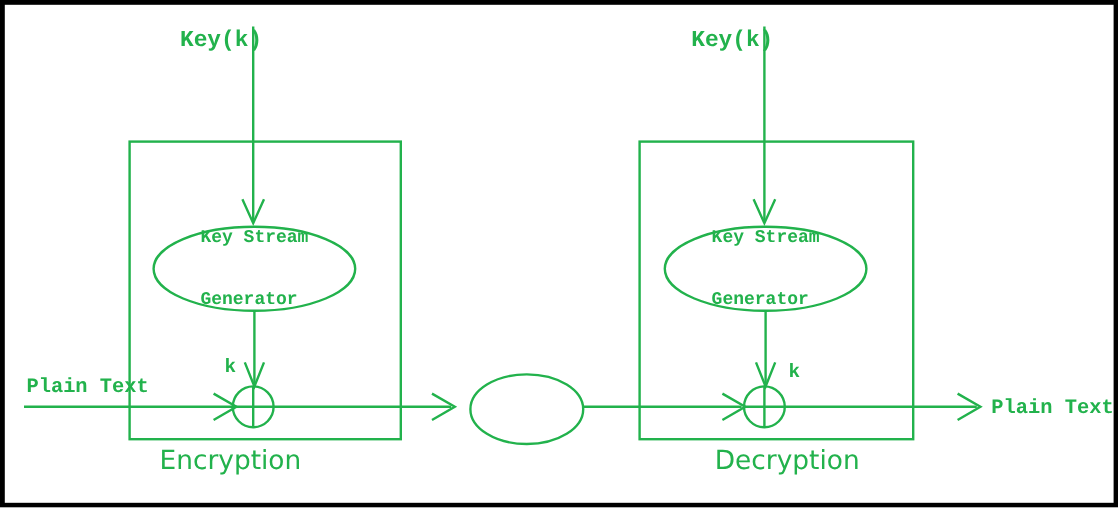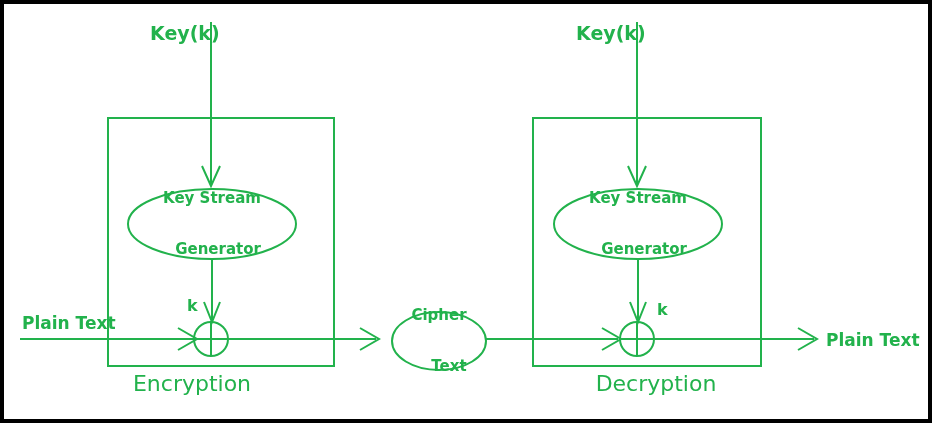--- a/index.html
+++ b/index.html
@@ -25,26 +25,27 @@
     height: 423px;
   }
   .lbl {
     position: absolute;
     color: #22b24c;
     white-space: pre;
     line-height: 1.05;
   }
   .lbl-bold {
     font-weight: bold;
+    font-family: Liberation Mono, monospace;
   }
   .lbl-plain {
     font-weight: normal;
   }
   .center-2line {
-    text-align: right;
+    text-align: left;
     transform: translate(-50%, -50%);
   }
   .center-1line {
     text-align: center;
     transform: translate(-50%, -50%);
   }
 </style>
 </head>
 <body>
 
@@ -104,24 +105,20 @@
     <div>Key Stream</div>
     <div style="margin-top:4px;">Generator</div>
   </div>
 
   <div class="lbl lbl-bold" style="left:183px; top:294px; font-size:16px;">k</div>
 
   <div class="lbl lbl-bold" style="left:18px; top:311px; font-size:17px;">Plain Text</div>
 
   <div class="lbl lbl-plain center-1line" style="left:188px; top:380px; font-size:22px;">Encryption</div>
 
-  <div class="lbl lbl-bold center-2line" style="left:435px; top:337px; font-size:15px;">
-    <div>Cipher</div>
-    <div style="margin-top:4px;">Text</div>
-  </div>
 
   <div class="lbl lbl-bold" style="left:572px; top:20px; font-size:19px;">Key(k)</div>
 
   <div class="lbl lbl-bold center-2line" style="left:634px; top:220px; font-size:15px;">
     <div>Key Stream</div>
     <div style="margin-top:4px;">Generator</div>
   </div>
 
   <div class="lbl lbl-bold" style="left:653px; top:298px; font-size:16px;">k</div>
 

